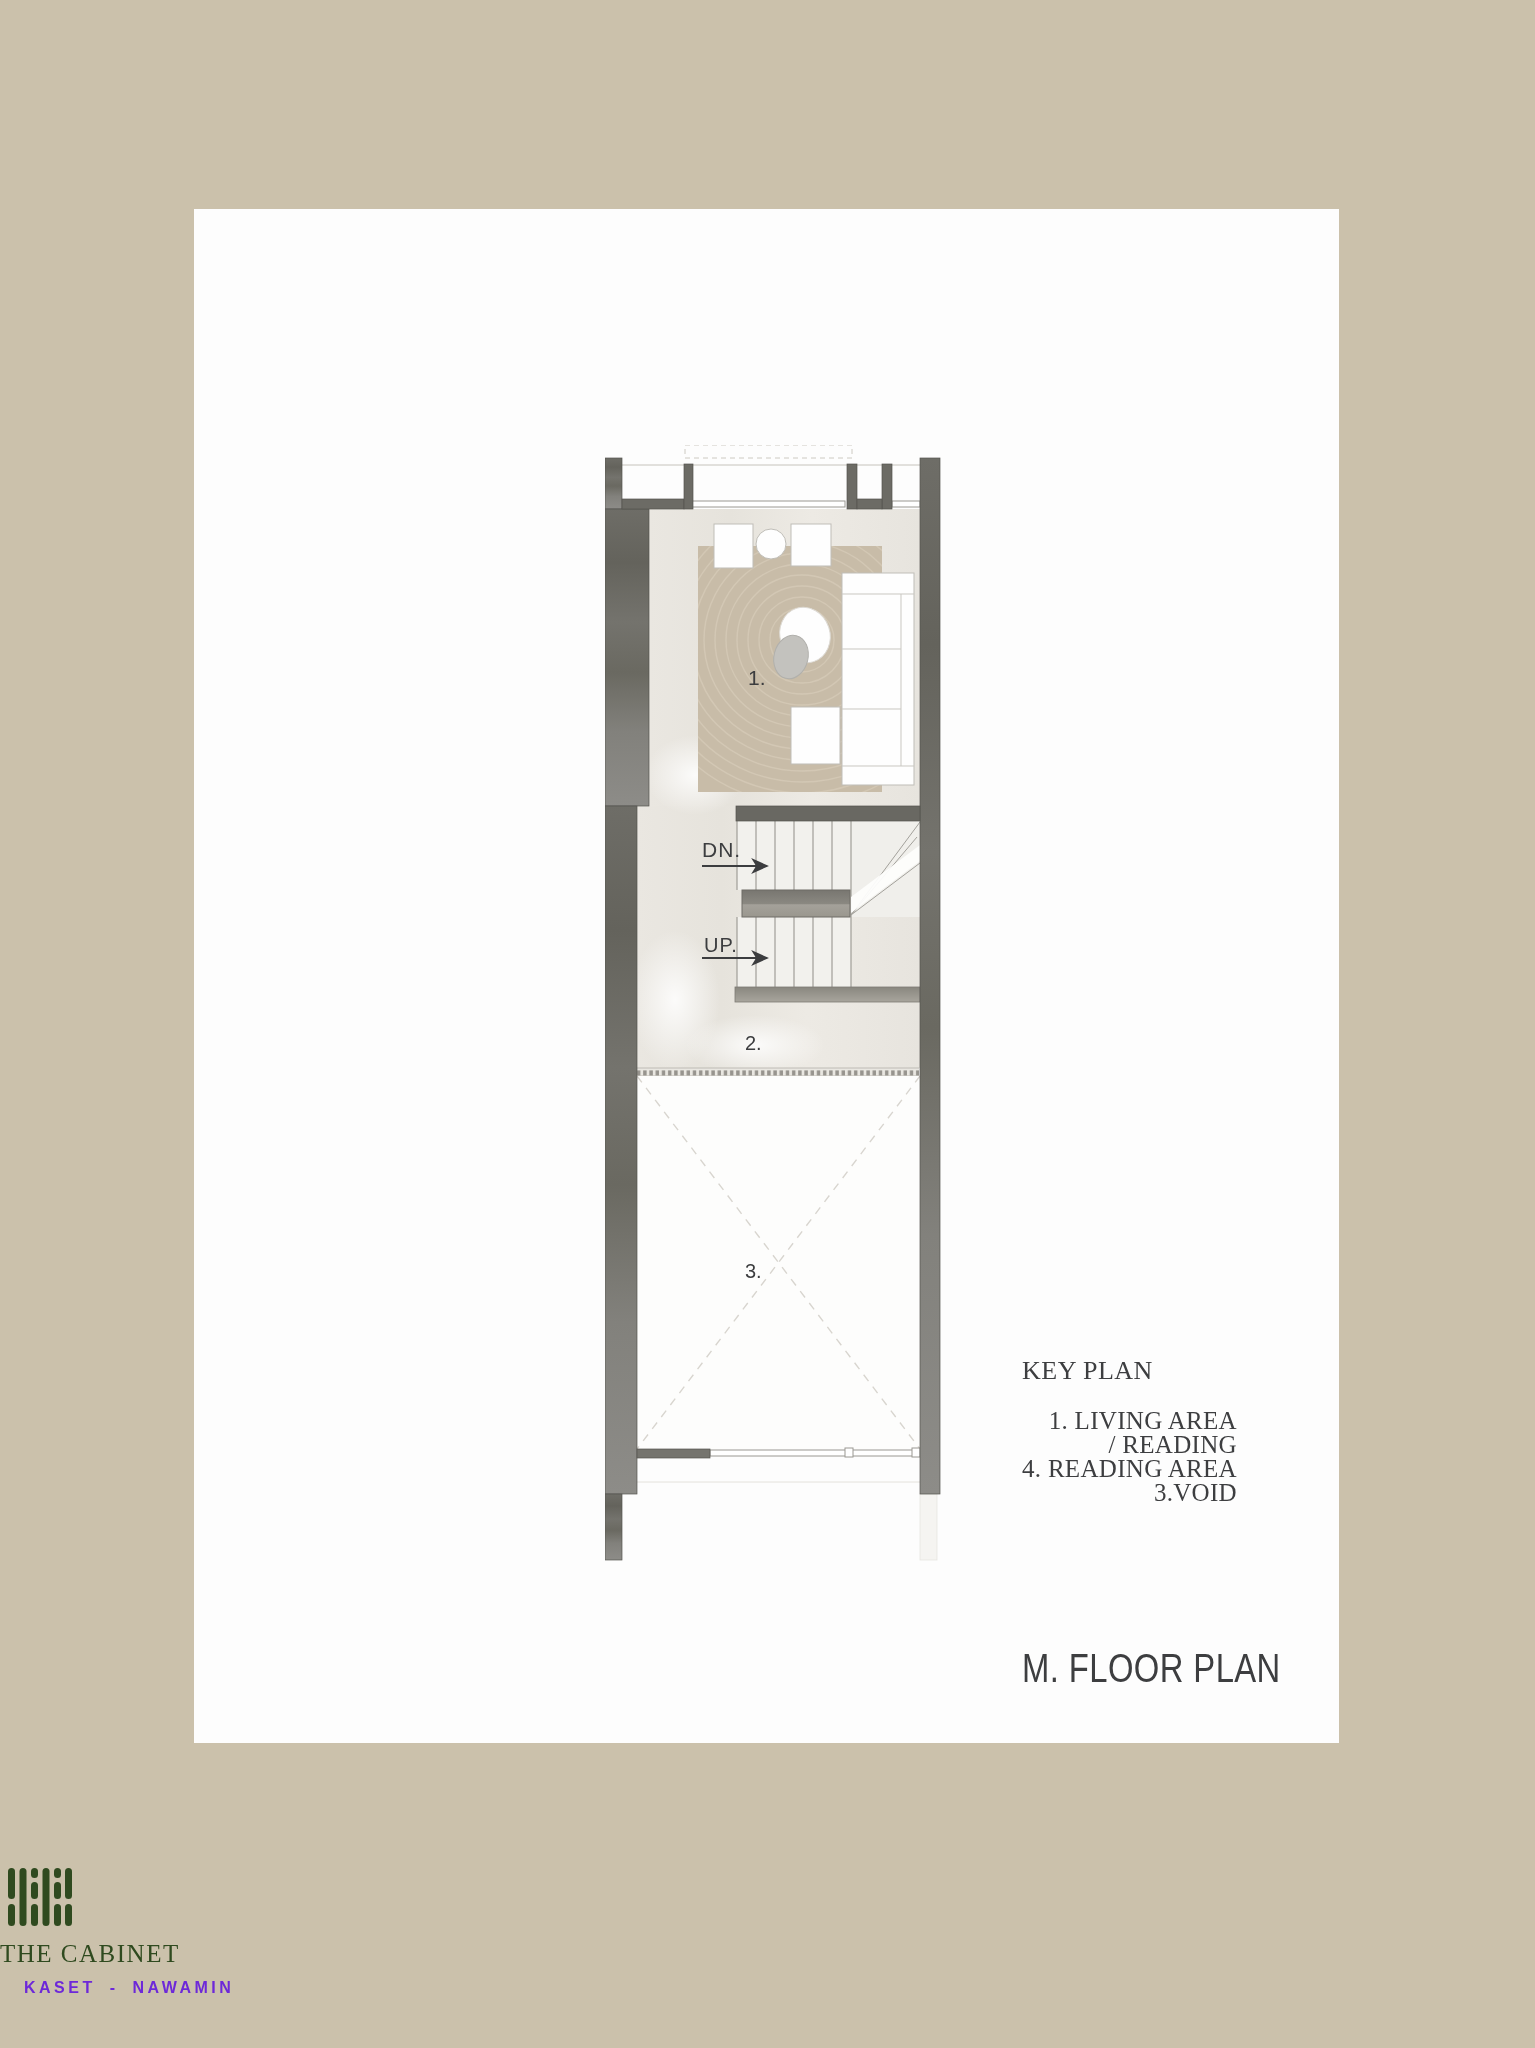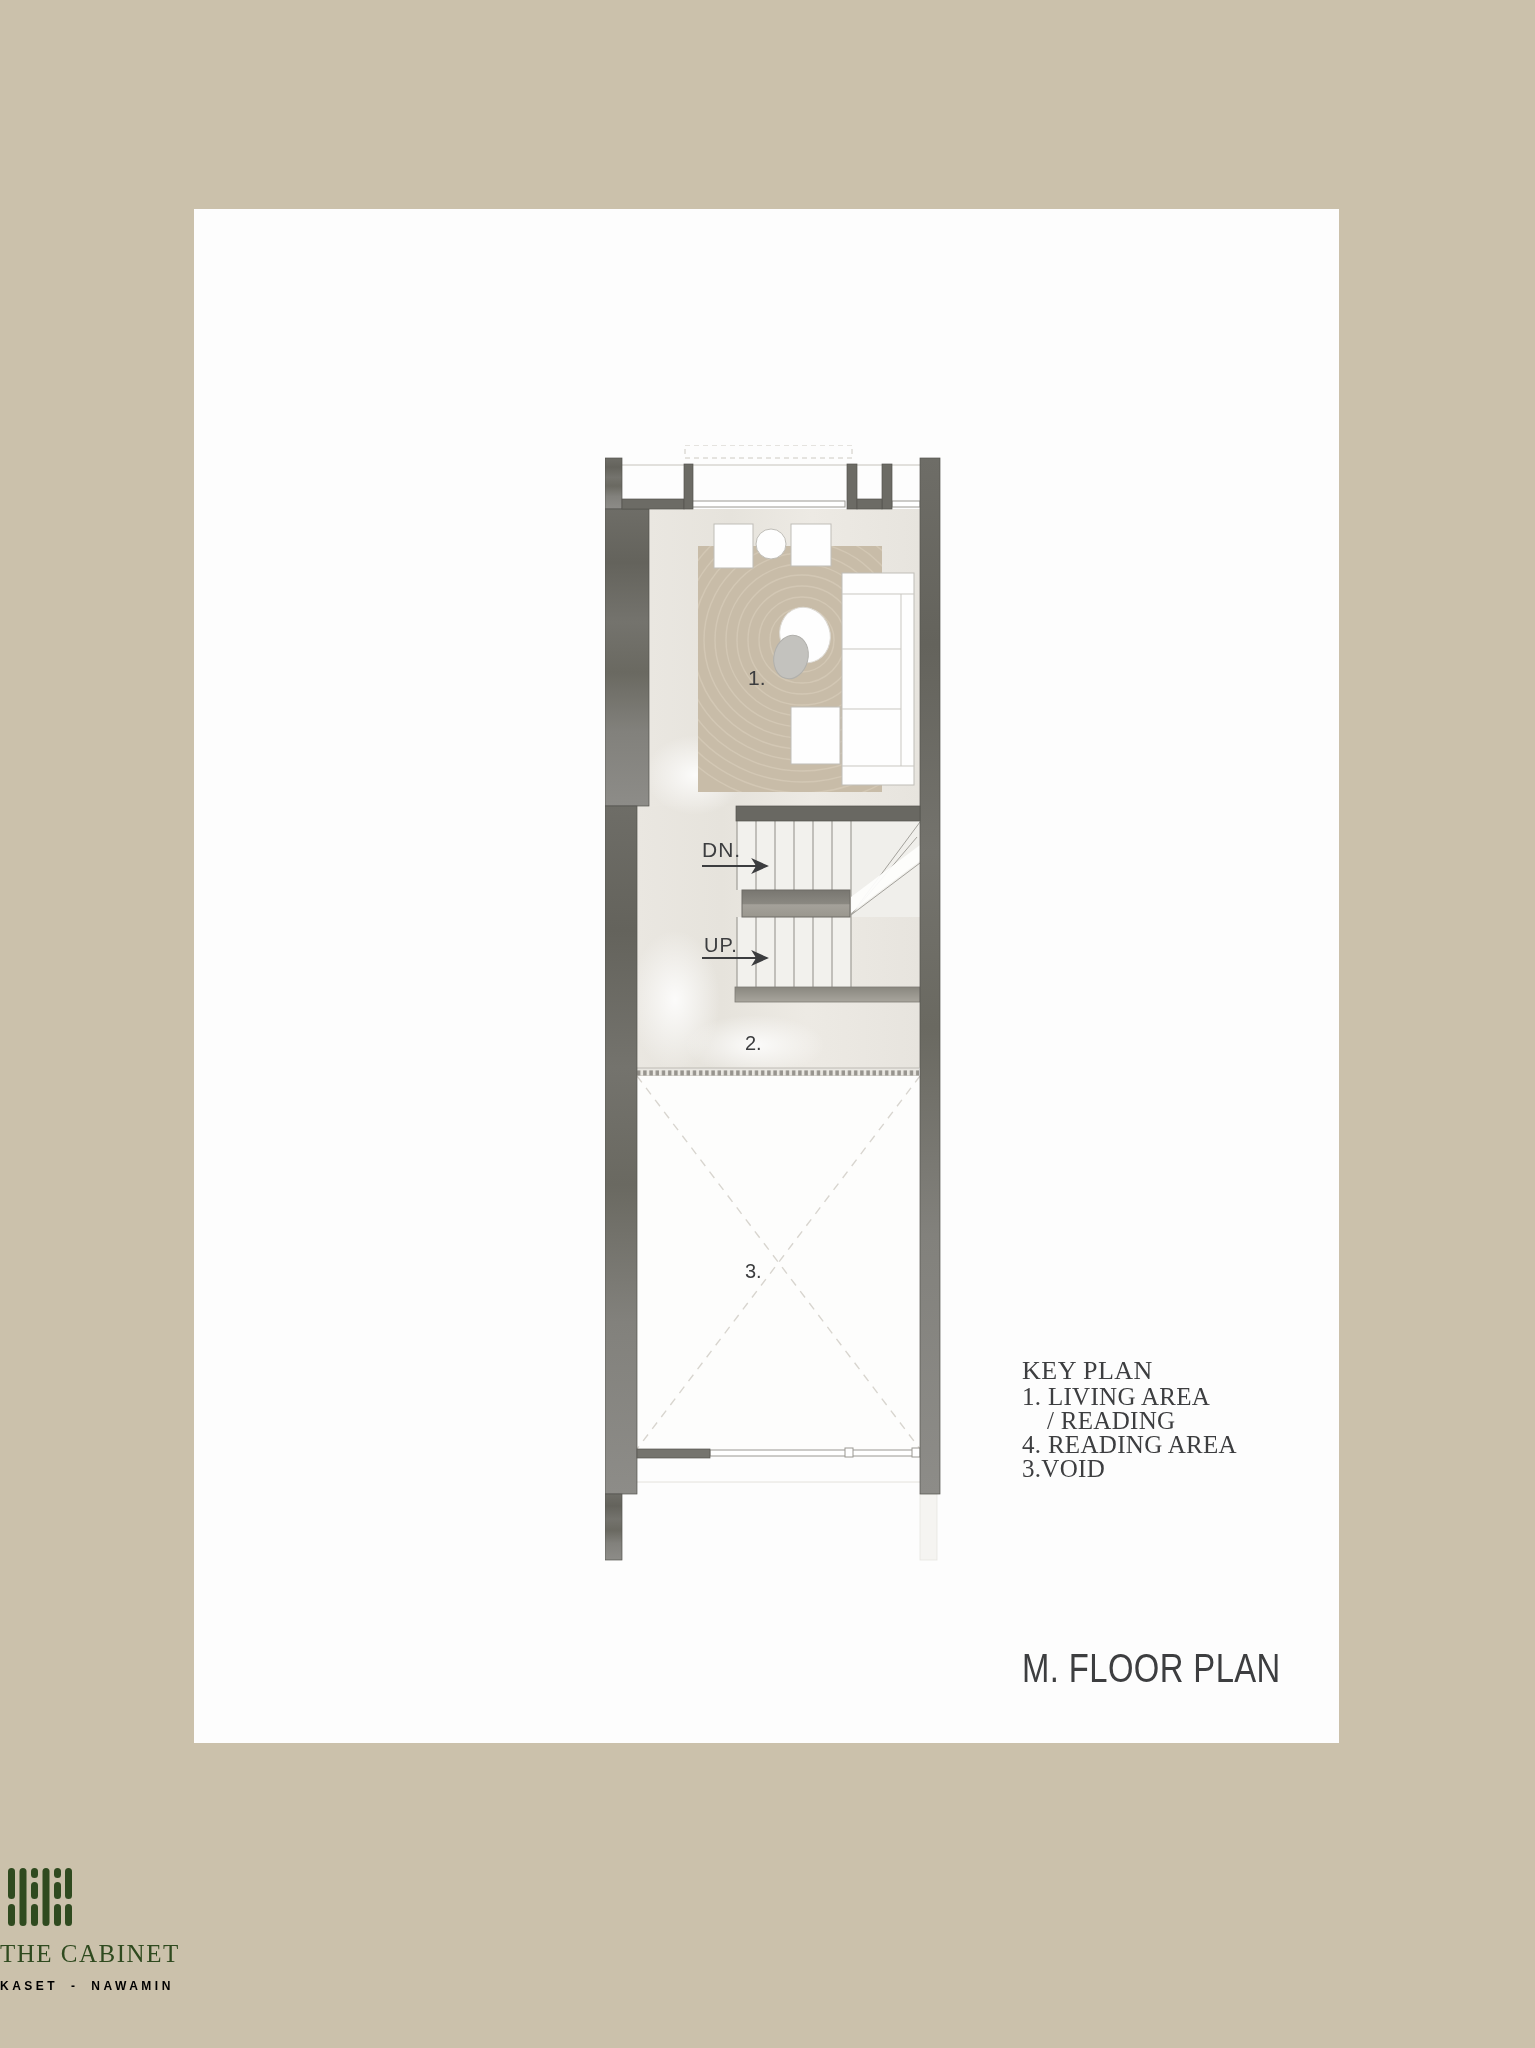--- a/index.html
+++ b/index.html
@@ -3,33 +3,33 @@
 <meta charset="utf-8">
 <style>
   html,body{margin:0;padding:0;background:#cbc1ab;}
   .page{position:relative;width:1535px;height:2048px;background:#cbc1ab;overflow:hidden;
         font-family:"Liberation Sans",sans-serif;}
   .card{position:absolute;left:194px;top:209px;width:1145px;height:1534px;background:#fdfdfd;}
   .plan-svg{position:absolute;left:605px;top:445px;width:345px;height:1120px;}
 
   .keyplan{position:absolute;left:1022px;top:1357px;color:#3d3e40;font-family:Liberation Serif, serif;}
   .keyplan-title{font-size:26px;line-height:28px;letter-spacing:.5px;}
-  .keyplan-items{font-size:25px;line-height:24px;letter-spacing:.3px;}
+  .keyplan-items{margin-top:24px;font-size:25px;line-height:24px;letter-spacing:.3px;text-align:right;}
   .keyplan-items .indent{padding-left:25px;}
 
   .floor-title{position:absolute;left:1022px;top:1646px;color:#3d3e40;font-size:40px;
                letter-spacing:.5px;transform:scaleX(.82);transform-origin:left top;white-space:nowrap;}
 
   .brand{position:absolute;left:0;top:1868px;width:1535px;display:flex;flex-direction:column;
          align-items:flex-start;}
   .brand-icon{margin-left:8px;}
   .brand-name{margin-top:14px;font-family:"Liberation Serif",serif;font-size:25px;
               letter-spacing:1.5px;color:#2f4a1f;white-space:nowrap;}
-  .brand-loc{margin-top:11px;font-size:12px;font-weight:700;letter-spacing:3.5px;
-             word-spacing:6px;color:#000000;white-space:nowrap;}
+  .brand-loc{margin-top:11px;font-size:16px;font-weight:700;letter-spacing:3.5px;
+             word-spacing:6px;color:#6d28d9;white-space:nowrap;margin-left:24px;}
 </style>
 </head>
 <body>
 
 <div class="page">
 
   <div class="card"></div>
 
   <svg class="plan-svg" viewBox="0 0 345 1120">
     <defs>

